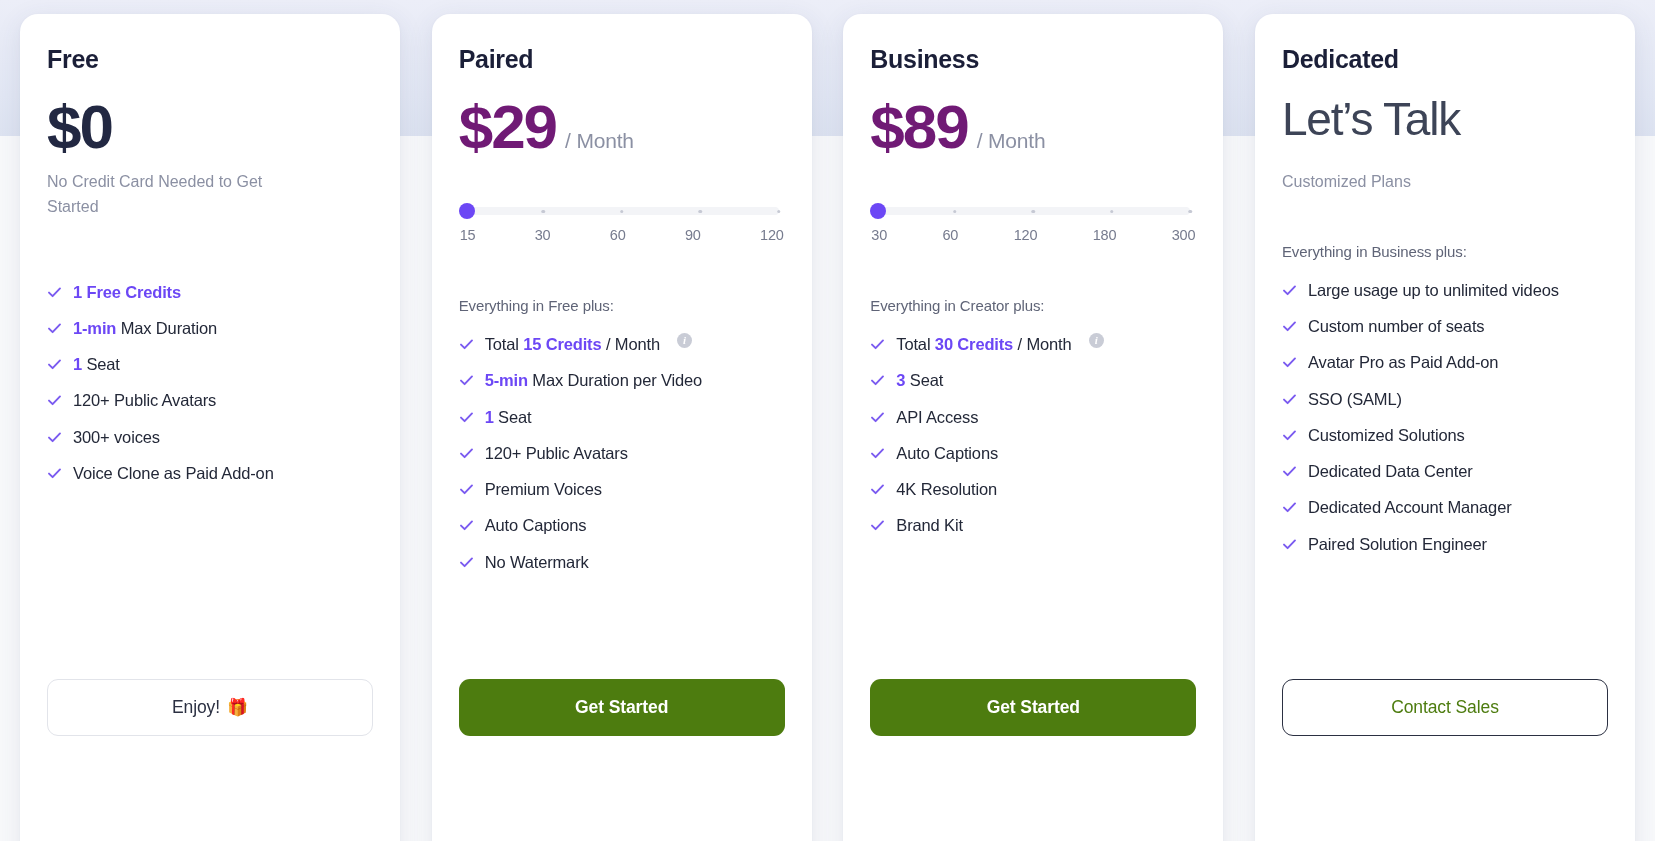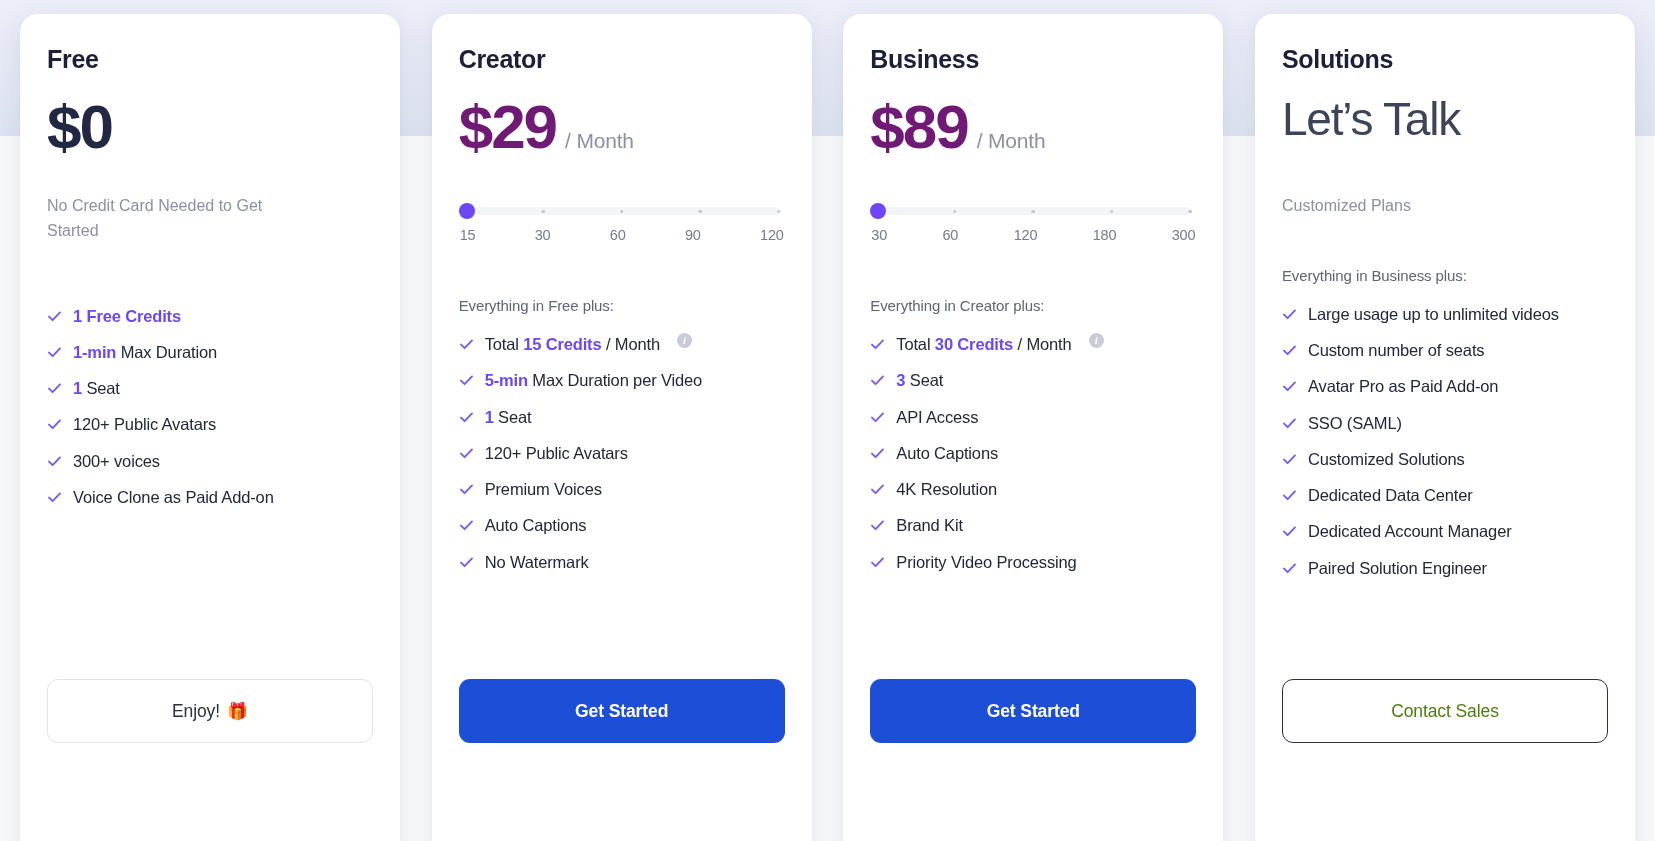--- a/index.html
+++ b/index.html
@@ -94,21 +94,20 @@
     color: #3d4457;
     letter-spacing: -1.2px;
     line-height: 1;
   }
 
   
   .card-subtitle {
     font-size: 16px;
     color: #8b90a3;
     line-height: 1.55;
-    margin-top: 24px;
     max-width: 265px;
   }
 
   
   .slider-block {
     margin-top: 37px;
     height: 56px;
   }
   .slider-track {
     position: relative;
@@ -208,29 +207,29 @@
   .cta-wrap {
     position: absolute;
     left: 27px;
     right: 27px;
     top: 665px;
   }
   .cta {
     display: flex;
     align-items: center;
     justify-content: center;
-    height: 64px;
+    height: 57px;
     border-radius: 11px;
     font-size: 17.5px;
     letter-spacing: -0.1px;
     cursor: pointer;
     user-select: none;
   }
   .cta.filled {
-    background: #1d4ed8;
+    background: #4d7c0f;
     color: #ffffff;
     border: none;
     font-weight: bold;
   }
   .cta.outline-light {
     background: #ffffff;
     color: #2b3042;
     border: 1px solid #e2e4ea;
   }
   .cta.outline-dark {
@@ -309,21 +308,21 @@
         </li>
       </ul>
       <div class="cta-wrap">
         <div class="cta outline-light">
           <span>Enjoy!</span>
           <span class="gift-emoji">🎁</span>
         </div>
       </div>
     </div>
     <div class="card">
-      <div class="card-title">Creator</div>
+      <div class="card-title">Paired</div>
       <div class="price-row">
         <span class="price-amount purple">$29</span>
         <span class="price-period">/ Month</span>
       </div>
       <div class="slider-block">
         <div class="slider-track">
           <span class="slider-dot" style="left:25%"></span>
           <span class="slider-dot" style="left:50%"></span>
           <span class="slider-dot" style="left:75%"></span>
           <span class="slider-dot" style="left:100%"></span>
@@ -469,37 +468,29 @@
           <span class="feature-text">4K Resolution</span>
         </li>
         <li class="feature">
           <span class="check-icon">
             <svg width="15" height="15" viewBox="0 0 15 15" fill="none">
               <path d="M2 7.6 L5.6 11.2 L13 3.4" stroke="#7a5af0" stroke-width="1.9" stroke-linecap="round" stroke-linejoin="round"></path>
             </svg>
           </span>
           <span class="feature-text">Brand Kit</span>
         </li>
-        <li class="feature">
-          <span class="check-icon">
-            <svg width="15" height="15" viewBox="0 0 15 15" fill="none">
-              <path d="M2 7.6 L5.6 11.2 L13 3.4" stroke="#7a5af0" stroke-width="1.9" stroke-linecap="round" stroke-linejoin="round"></path>
-            </svg>
-          </span>
-          <span class="feature-text">Priority Video Processing</span>
-        </li>
       </ul>
       <div class="cta-wrap">
         <div class="cta filled">
           <span>Get Started</span>
         </div>
       </div>
     </div>
     <div class="card">
-      <div class="card-title">Solutions</div>
+      <div class="card-title">Dedicated</div>
       <div class="price-row">
         <span class="lets-talk">Let’s Talk</span>
       </div>
       <div class="card-subtitle">Customized Plans</div>
       <div class="features-intro spacer-top">Everything in Business plus:</div>
       <ul class="features">
         <li class="feature">
           <span class="check-icon">
             <svg width="15" height="15" viewBox="0 0 15 15" fill="none">
               <path d="M2 7.6 L5.6 11.2 L13 3.4" stroke="#7a5af0" stroke-width="1.9" stroke-linecap="round" stroke-linejoin="round"></path>

